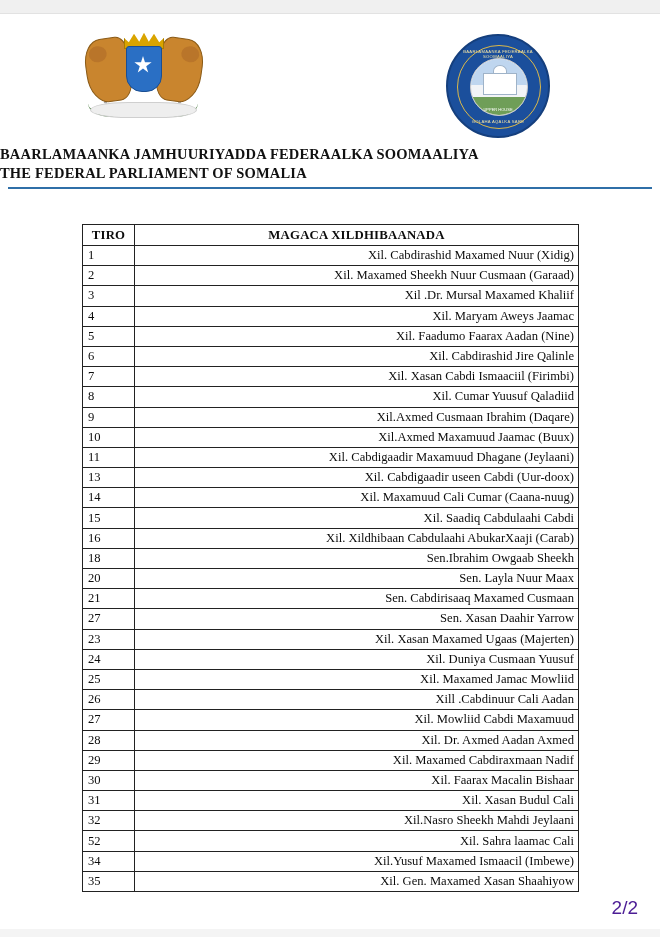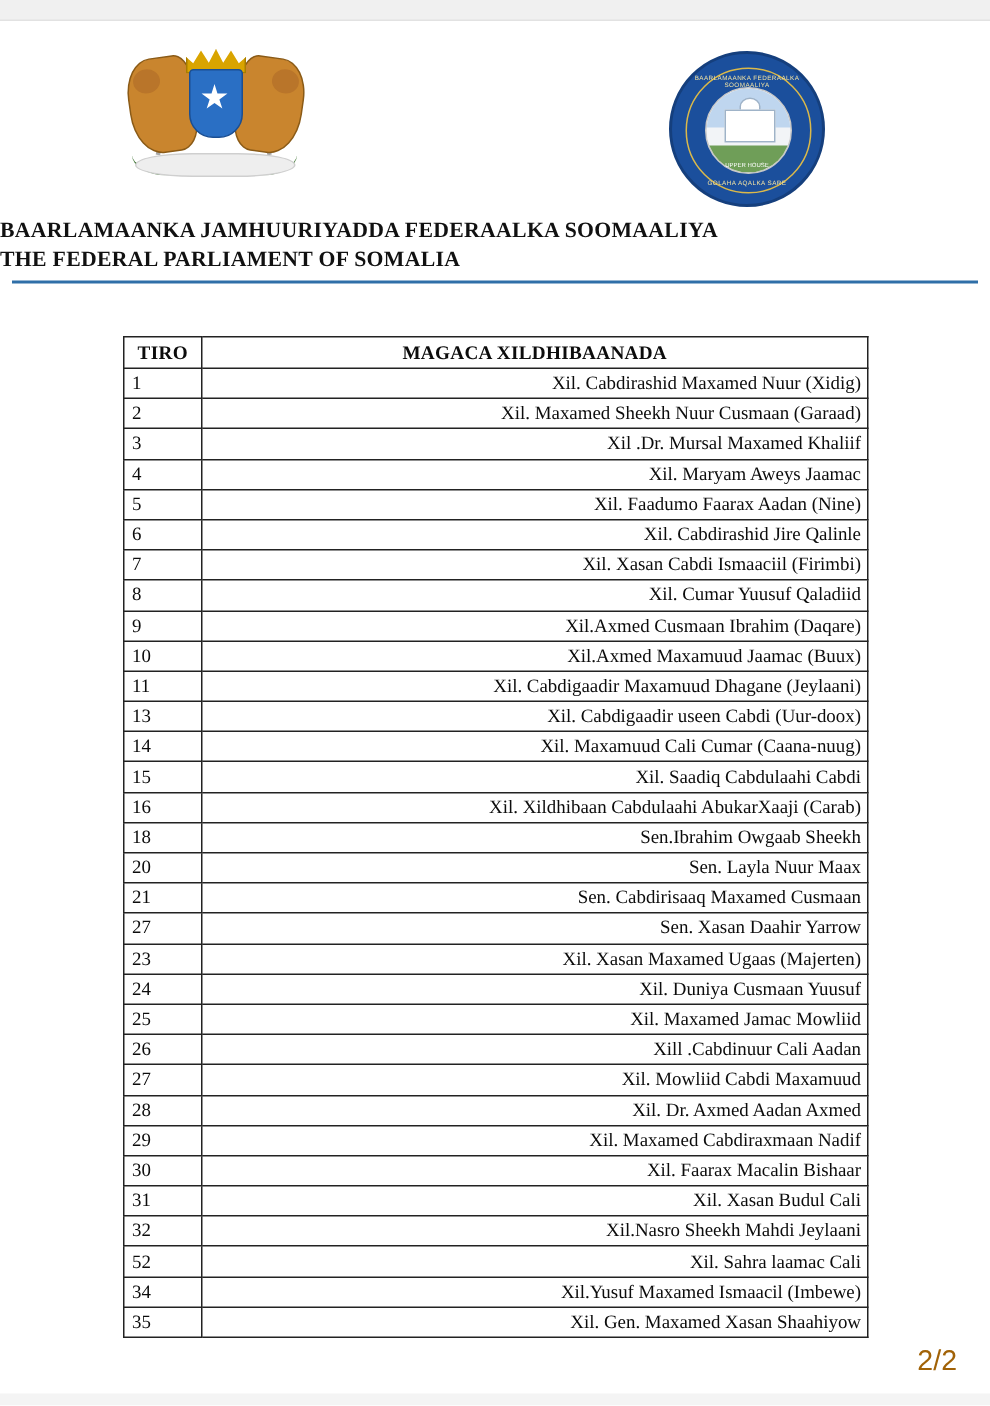--- a/index.html
+++ b/index.html
@@ -250,21 +250,21 @@
     text-align: right;
     padding-left: 7px;
   }
   
   .page-number {
     position: absolute;
     right: 22px;
     bottom: 18px;
     font-family: "Liberation Sans", sans-serif;
     font-size: 19px;
-    color: #a16207;
+    color: #4c1d95;
   }
   .bottom-strip {
     position: absolute;
     left: 0;
     bottom: 0;
     width: 660px;
     height: 8px;
     background: #f4f4f4;
   }
 </style>

